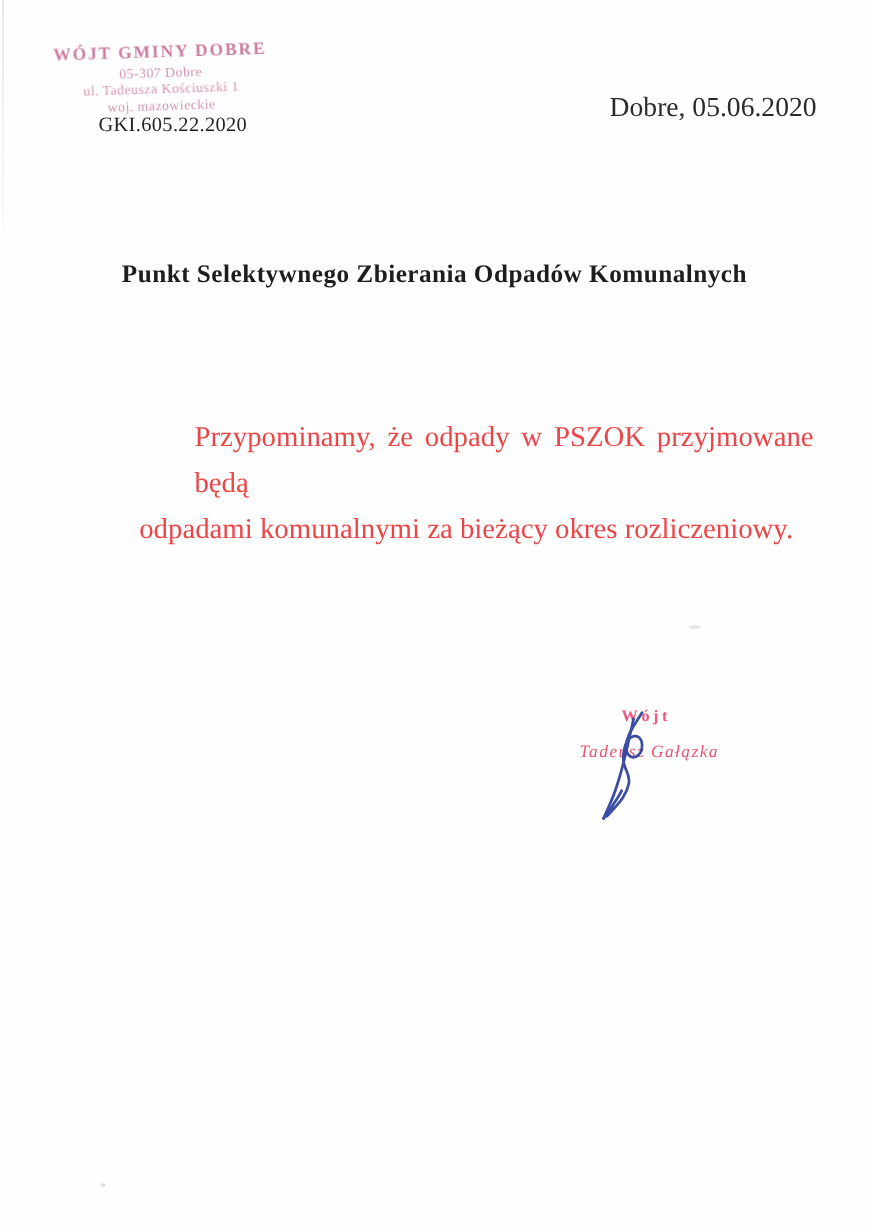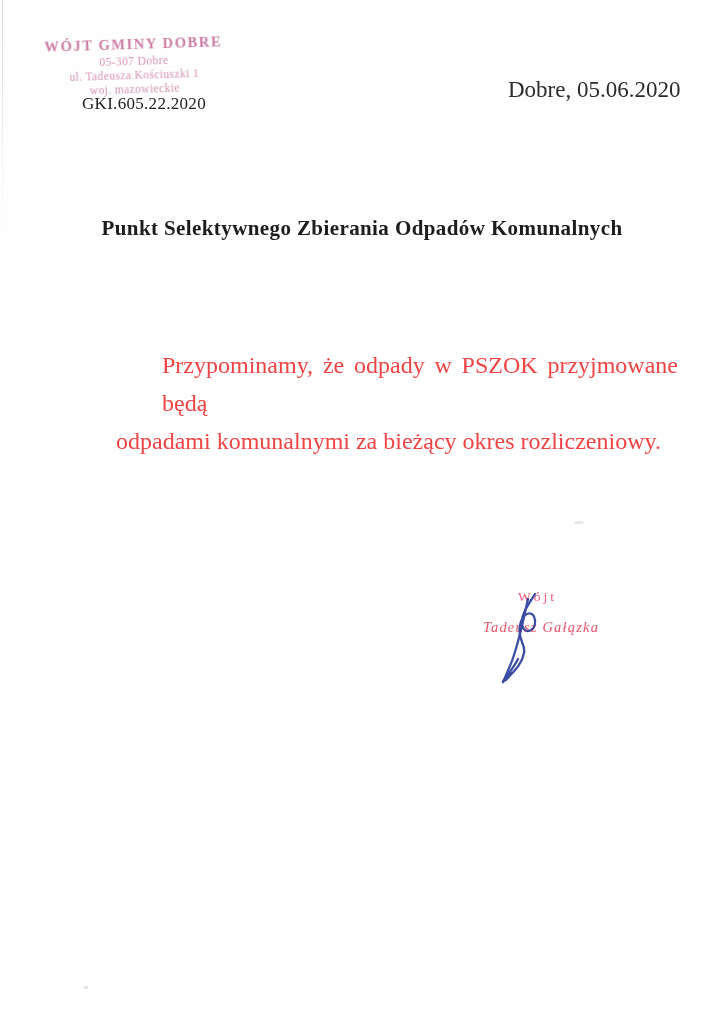--- a/index.html
+++ b/index.html
@@ -111,21 +111,21 @@
     position: absolute;
     left: 450px;
     top: 585px;
     width: 200px;
     height: 110px;
   }
   .signature-role {
     position: absolute;
     left: 68px;
     top: 4px;
-    font-weight: normal;
+    font-weight: bold;
     font-size: 13.5px;
     letter-spacing: 3px;
     color: rgba(238, 72, 112, 0.92);
     filter: blur(0.3px);
   }
   .signature-name {
     position: absolute;
     left: 33px;
     top: 34px;
     font-style: italic;

